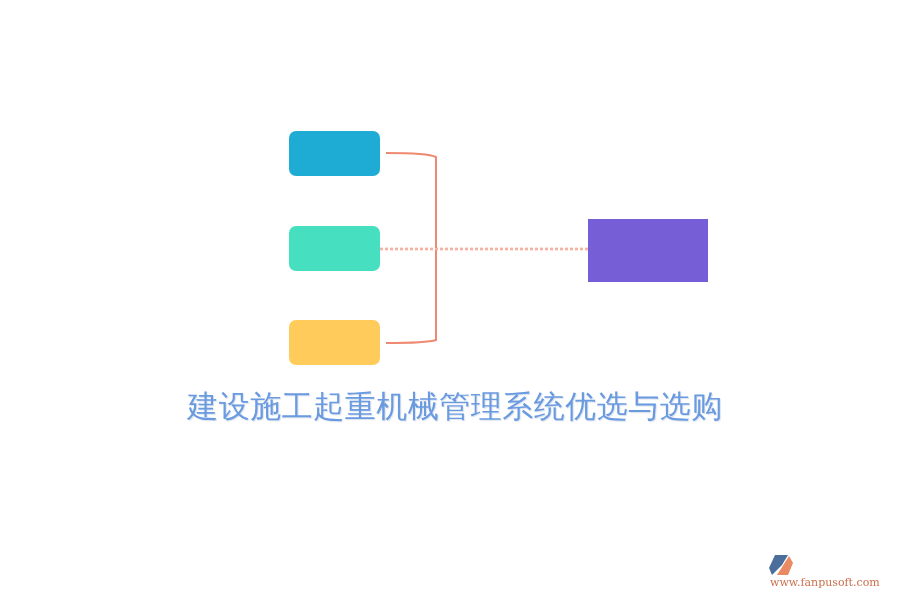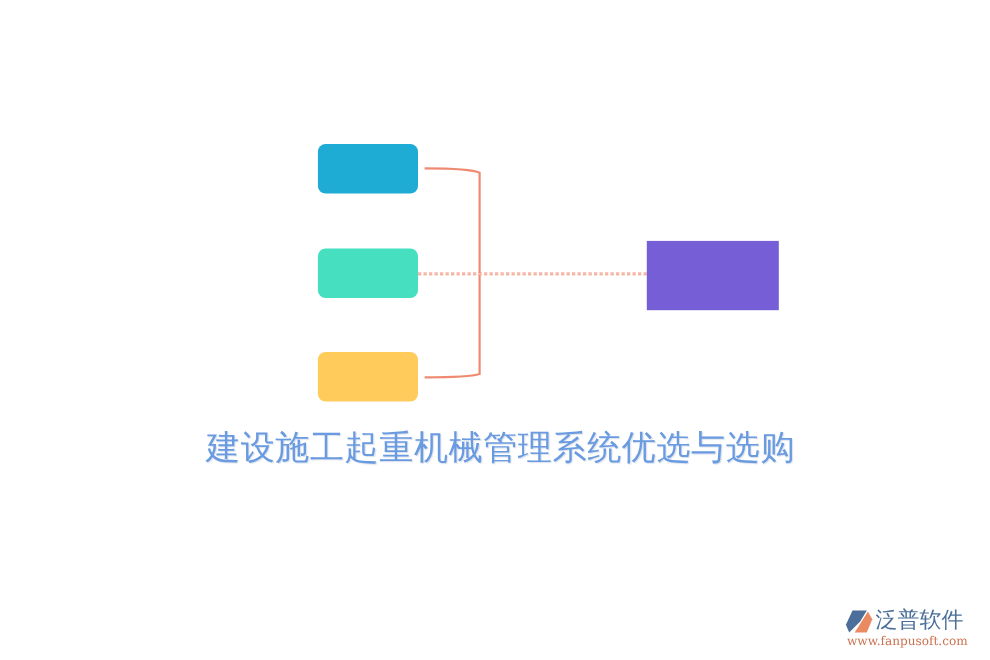--- a/index.html
+++ b/index.html
@@ -59,15 +59,14 @@
   <span></span>
 </div>
 
 <div class="title">建设施工起重机械管理系统优选与选购</div>
 
 <div class="logo">
   <svg class="logo-icon" viewBox="0 0 26 22">
     <path d="M7 1 L20 1 L14 11 L4 21 L1 14 Z" fill="#4b6f9a"></path>
     <path d="M21 2 L25 9 L20 21 L9 21 Z" fill="#e98a62"></path>
   </svg>
-  <span class="logo-name">泛普软件</span>
   <span class="logo-url">www.fanpusoft.com</span>
 </div>
 
 </body></html>

